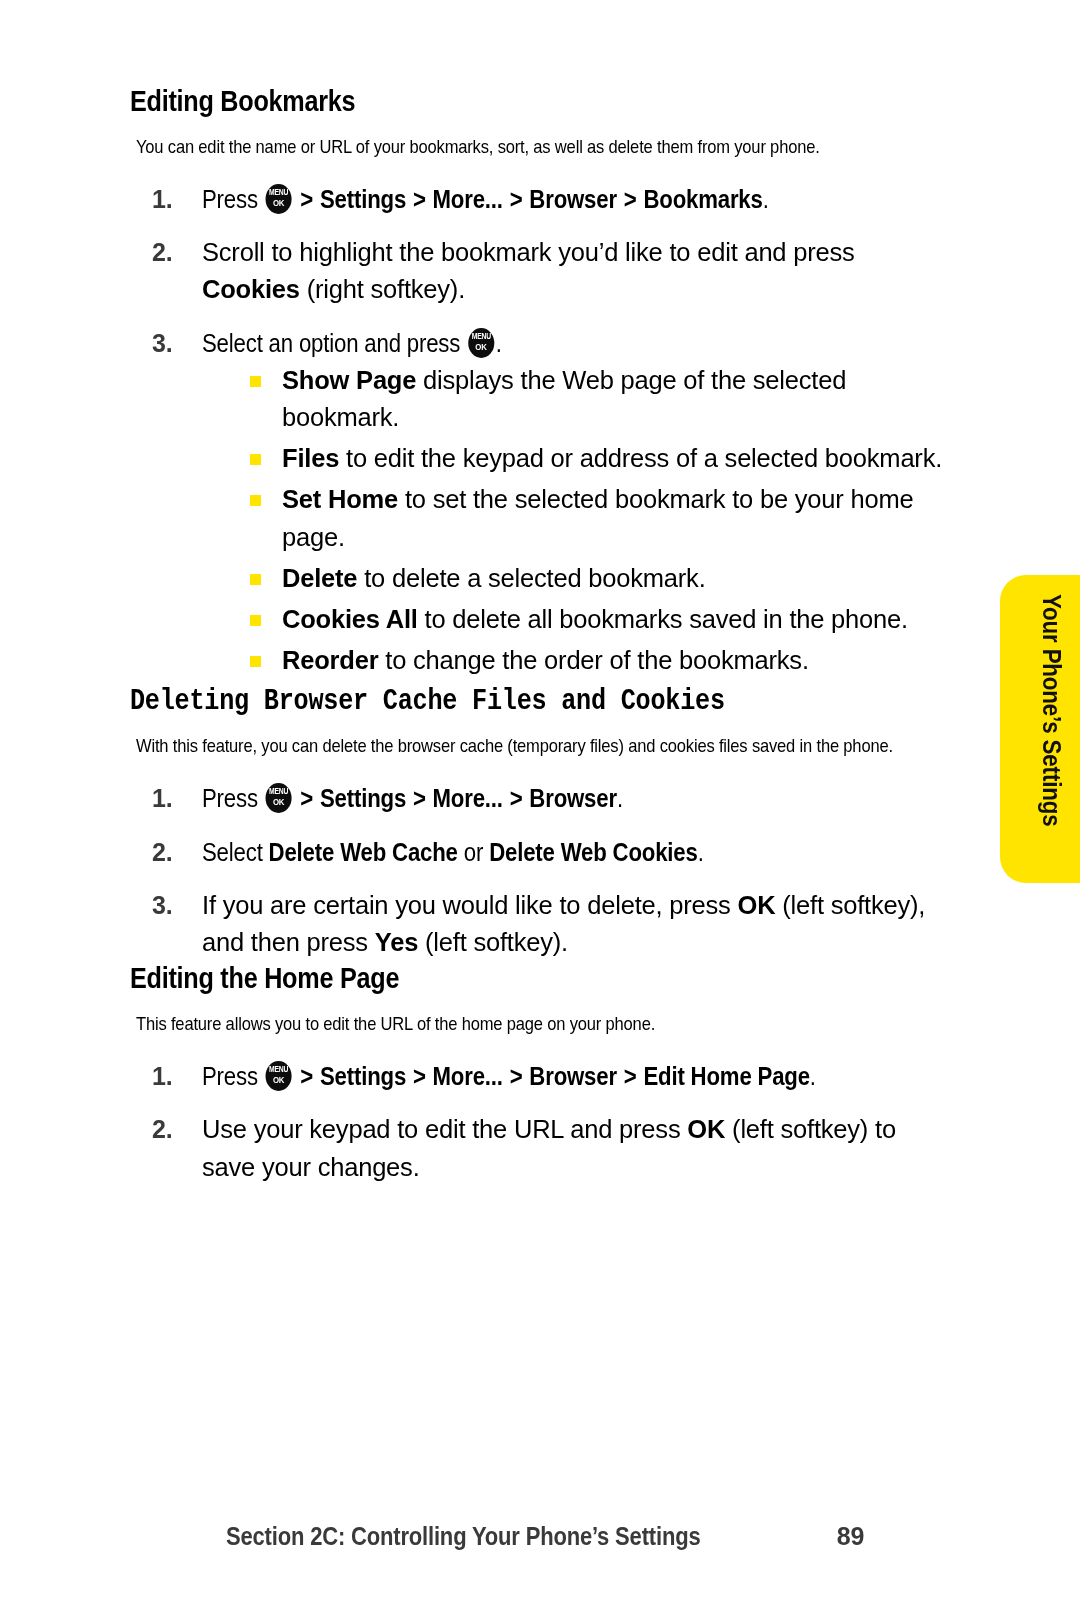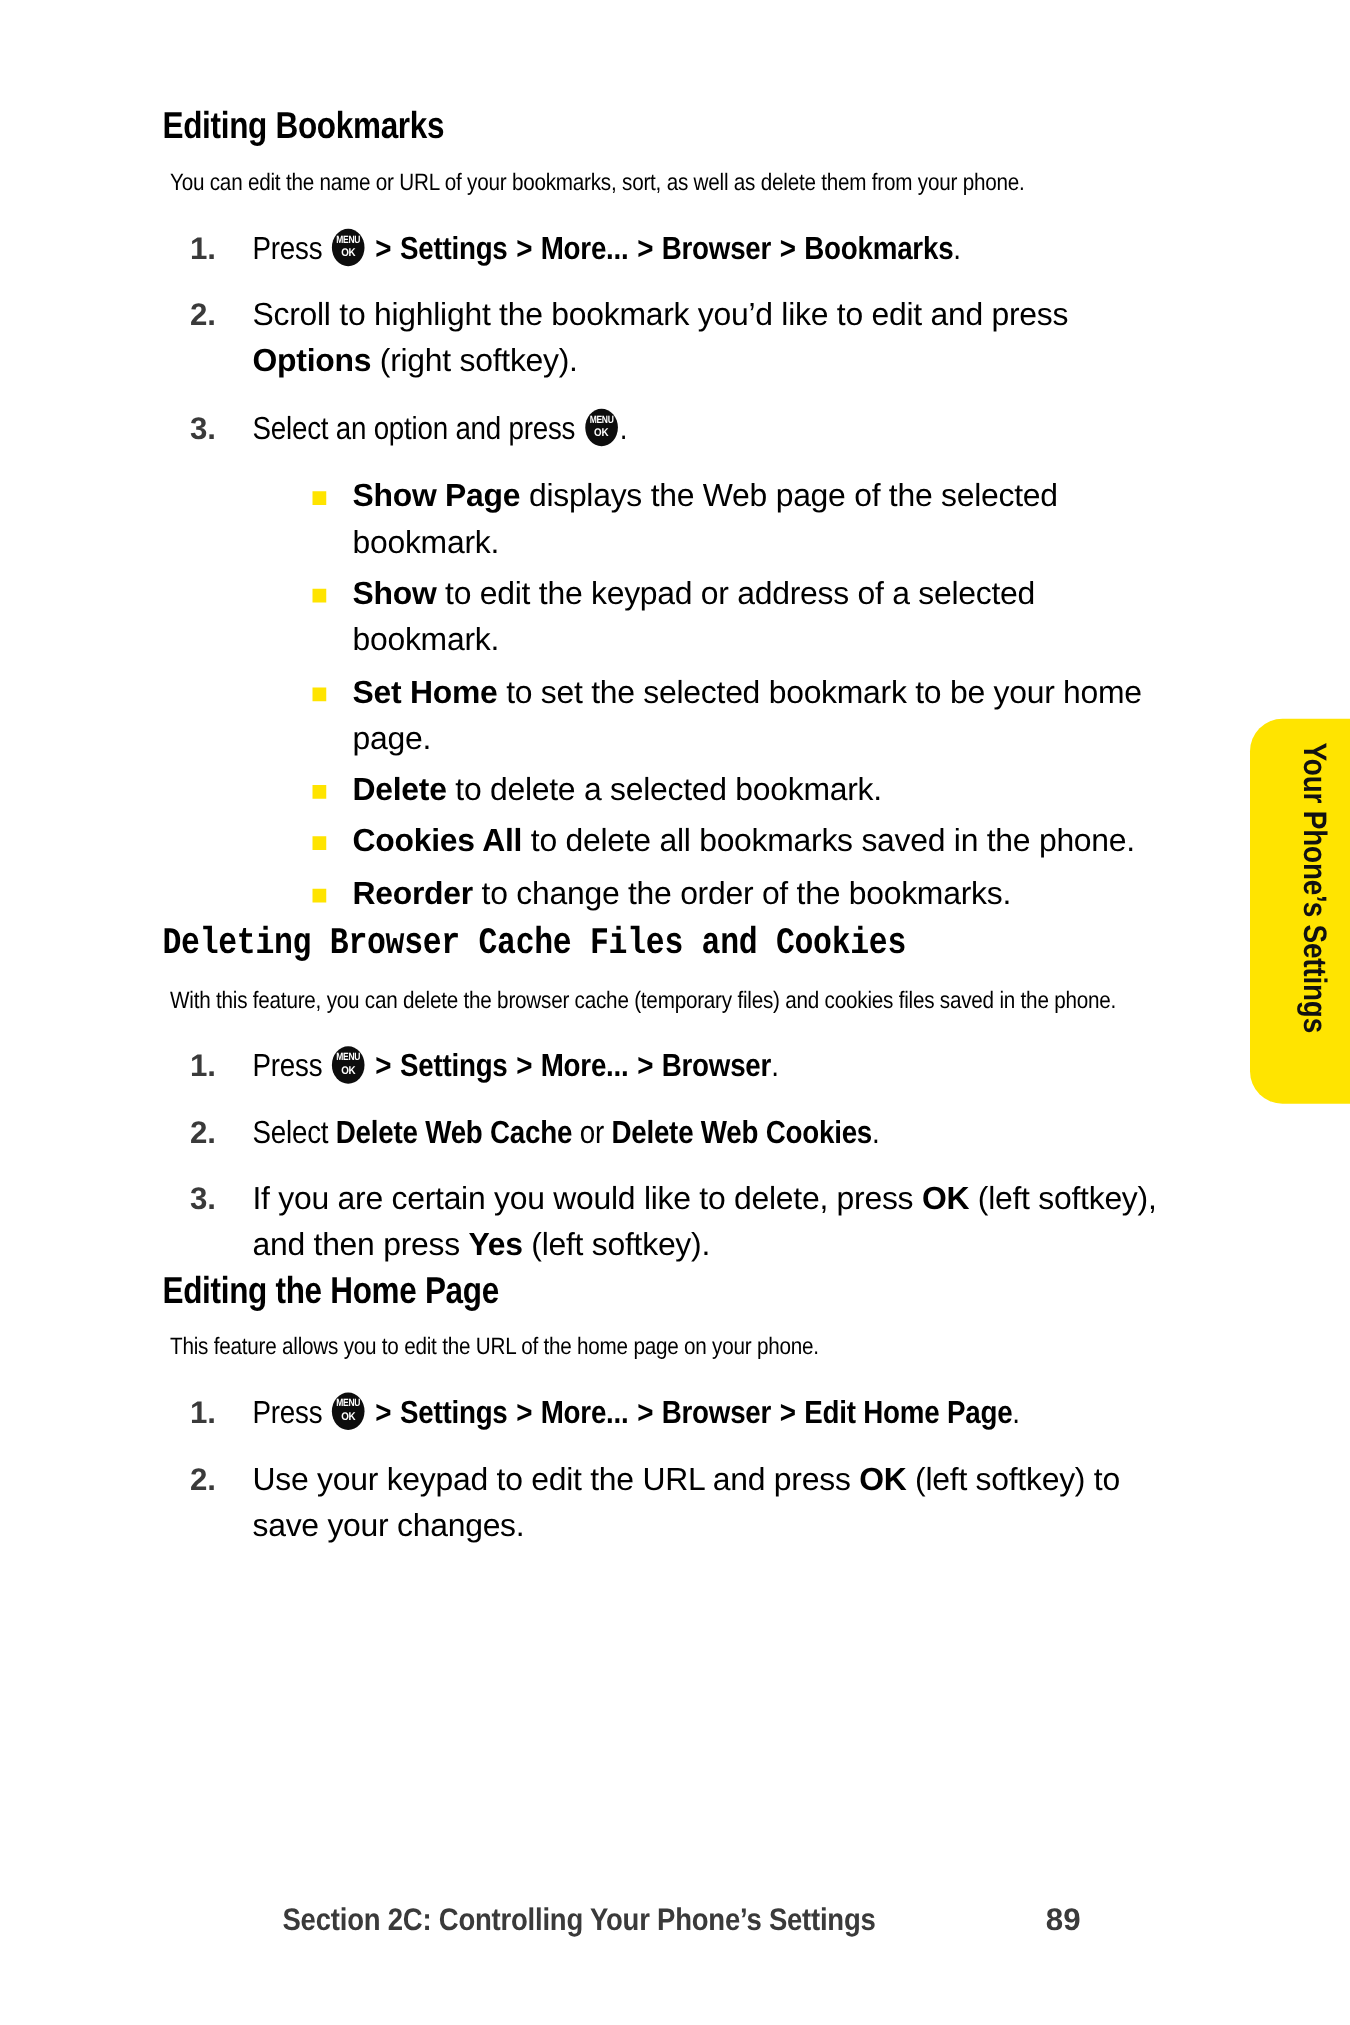--- a/index.html
+++ b/index.html
@@ -124,21 +124,21 @@
     letter-spacing: -0.2px;
   }
   .chev {
     font-weight: bold;
     padding: 0 1px;
   }
 
   
   ul.sub-bullets {
     list-style: none;
-    margin: 17px 0 0 0;
+    margin: 0 0 0 0;
     padding: 0;
   }
   ul.sub-bullets > li {
     position: relative;
     padding-left: 40px;
     margin-left: 112px;
     margin-bottom: 4px;
     font-size: 25.5px;
     line-height: 1.46;
     letter-spacing: -0.2px;
@@ -220,38 +220,38 @@
 
     <ol class="steps">
 
       <li>
         <span class="step-num">1.</span>
         <span class="step-body"><span class="cond"><span>Press </span><span class="menukey"><span class="mk-top">MENU</span><span class="mk-bot">OK</span></span><span class="chev"> &gt; </span><b>Settings</b><b class="chev"> &gt; </b><b>More...</b><b class="chev"> &gt; </b><b>Browser</b><b class="chev"> &gt; </b><b>Bookmarks</b><span>.</span></span></span>
       </li>
 
       <li>
         <span class="step-num">2.</span>
-        <span class="step-body"><span>Scroll to highlight the bookmark you’d like to edit and press </span><b>Options</b><span> (right softkey).</span>
+        <span class="step-body"><span>Scroll to highlight the bookmark you’d like to edit and press </span><b>Cookies</b><span> (right softkey).</span>
         </span>
       </li>
 
       <li>
         <span class="step-num">3.</span>
         <span class="step-body"><span class="cond"><span>Select an option and press </span><span class="menukey"><span class="mk-top">MENU</span><span class="mk-bot">OK</span></span><span>.</span></span></span>
       </li>
     </ol>
 
     <ul class="sub-bullets">
       <li>
         <span class="bullet-sq"></span>
         <span><b>Show Page</b><span> displays the Web page of the selected bookmark.</span></span>
       </li>
       <li>
         <span class="bullet-sq"></span>
-        <span><b>Show</b><span> to edit the keypad or address of a selected bookmark.</span></span>
+        <span><b>Files</b><span> to edit the keypad or address of a selected bookmark.</span></span>
       </li>
       <li>
         <span class="bullet-sq"></span>
         <span><b>Set Home</b><span> to set the selected bookmark to be your home page.</span></span>
       </li>
       <li>
         <span class="bullet-sq"></span>
         <span><b>Delete</b><span> to delete a selected bookmark.</span></span>
       </li>
       <li>

